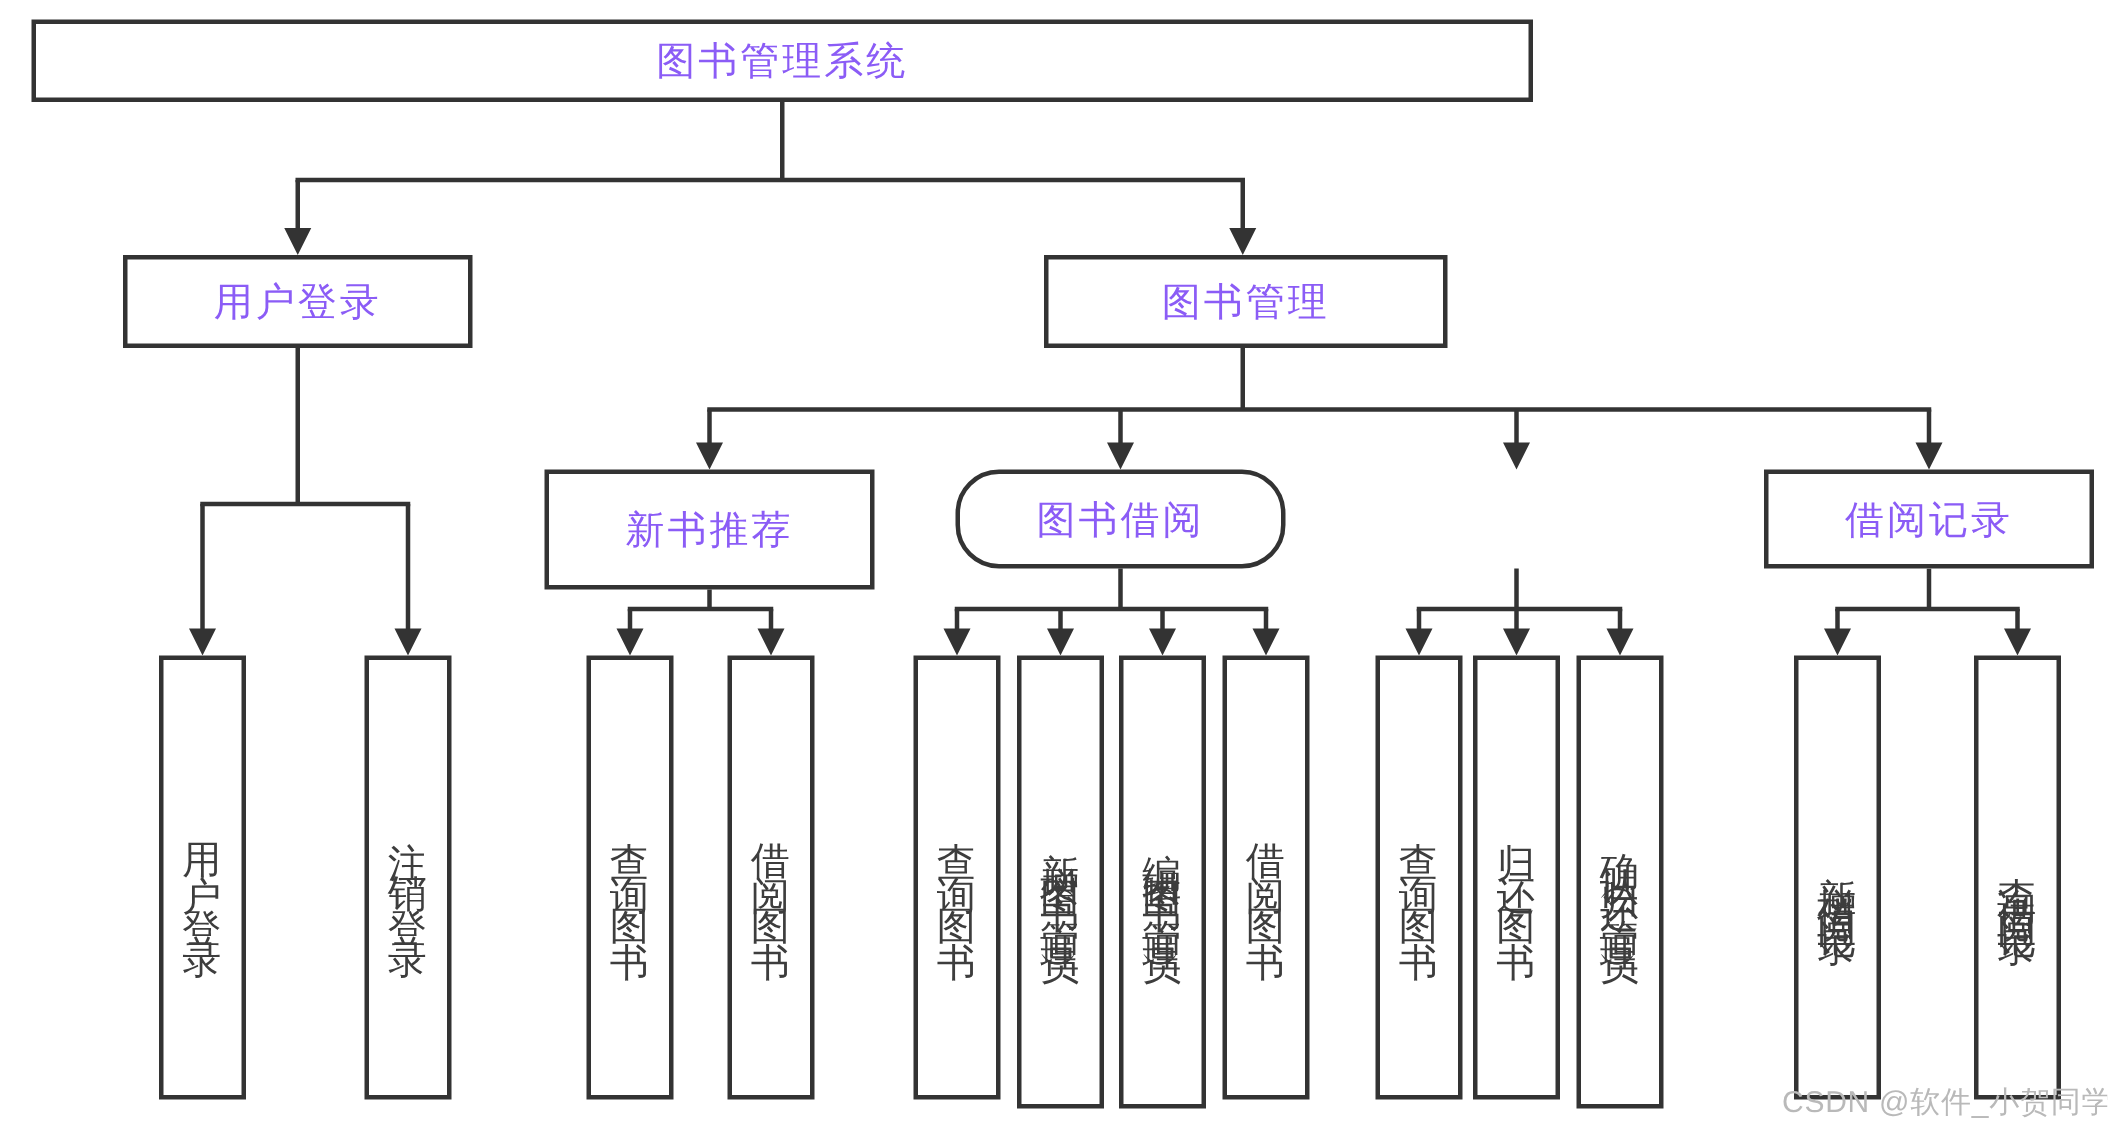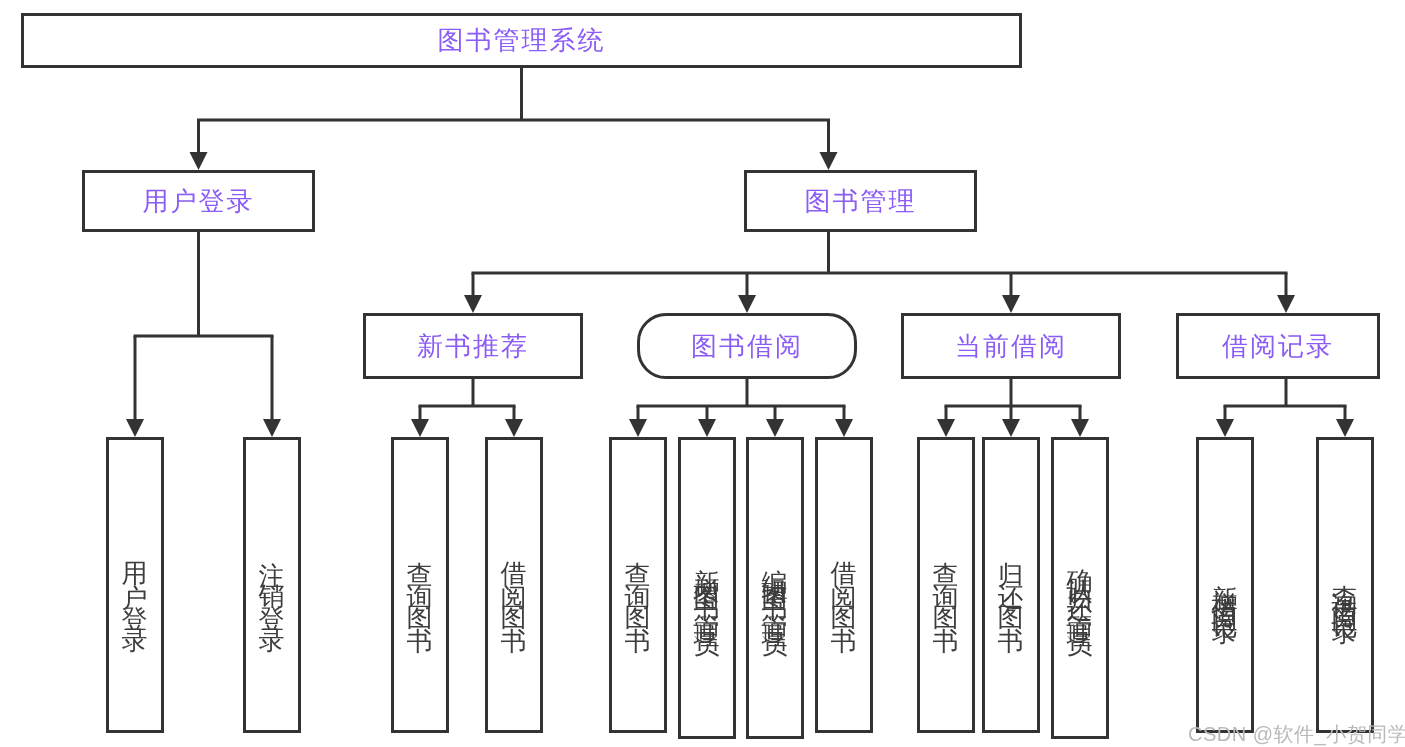--- a/index.html
+++ b/index.html
@@ -125,34 +125,31 @@
       <polygon points="1336,419 1354,419 1345,437" fill="#333333"></polygon>
     </svg>
 
   <div class="hbox" style="left:21px; top:13px; width:1001px; height:55px;">
     <span>图书管理系统</span>
   </div>
 
   <div class="hbox" style="left:82px; top:170px; width:233px; height:62px;">
     <span>用户登录</span>
   </div>
-  <div class="hbox" style="left:744px; top:170px; width:233px; height:62px;">
+  <div class="hbox" style="left:696px; top:170px; width:269px; height:62px;">
     <span>图书管理</span>
   </div>
 
-  <div class="hbox" style="left:363px; top:313px; width:220px; height:66px;text-align:center;">
+  <div class="hbox" style="left:363px; top:313px; width:220px; height:80px;text-align:center;">
     <span>新书推荐</span>
   </div>
   <div class="hbox" style="left:637px; top:313px; width:220px; height:66px;border-radius:29px;">
     <span>图书借阅</span>
   </div>
-  <div class="hbox" style="left:901px; top:313px; width:220px; height:66px;">
-    <span>当前借阅</span>
-  </div>
-  <div class="hbox" style="left:1176px; top:313px; width:204px; height:66px;">
+  <div class="hbox" style="left:1176px; top:313px; width:220px; height:66px;">
     <span>借阅记录</span>
   </div>
 
   <div class="vbox" style="left:106px;">
     <span class="vtext ls-4">用户登录</span>
   </div>
   <div class="vbox" style="left:243px;">
     <span class="vtext ls-4">注销登录</span>
   </div>
 

